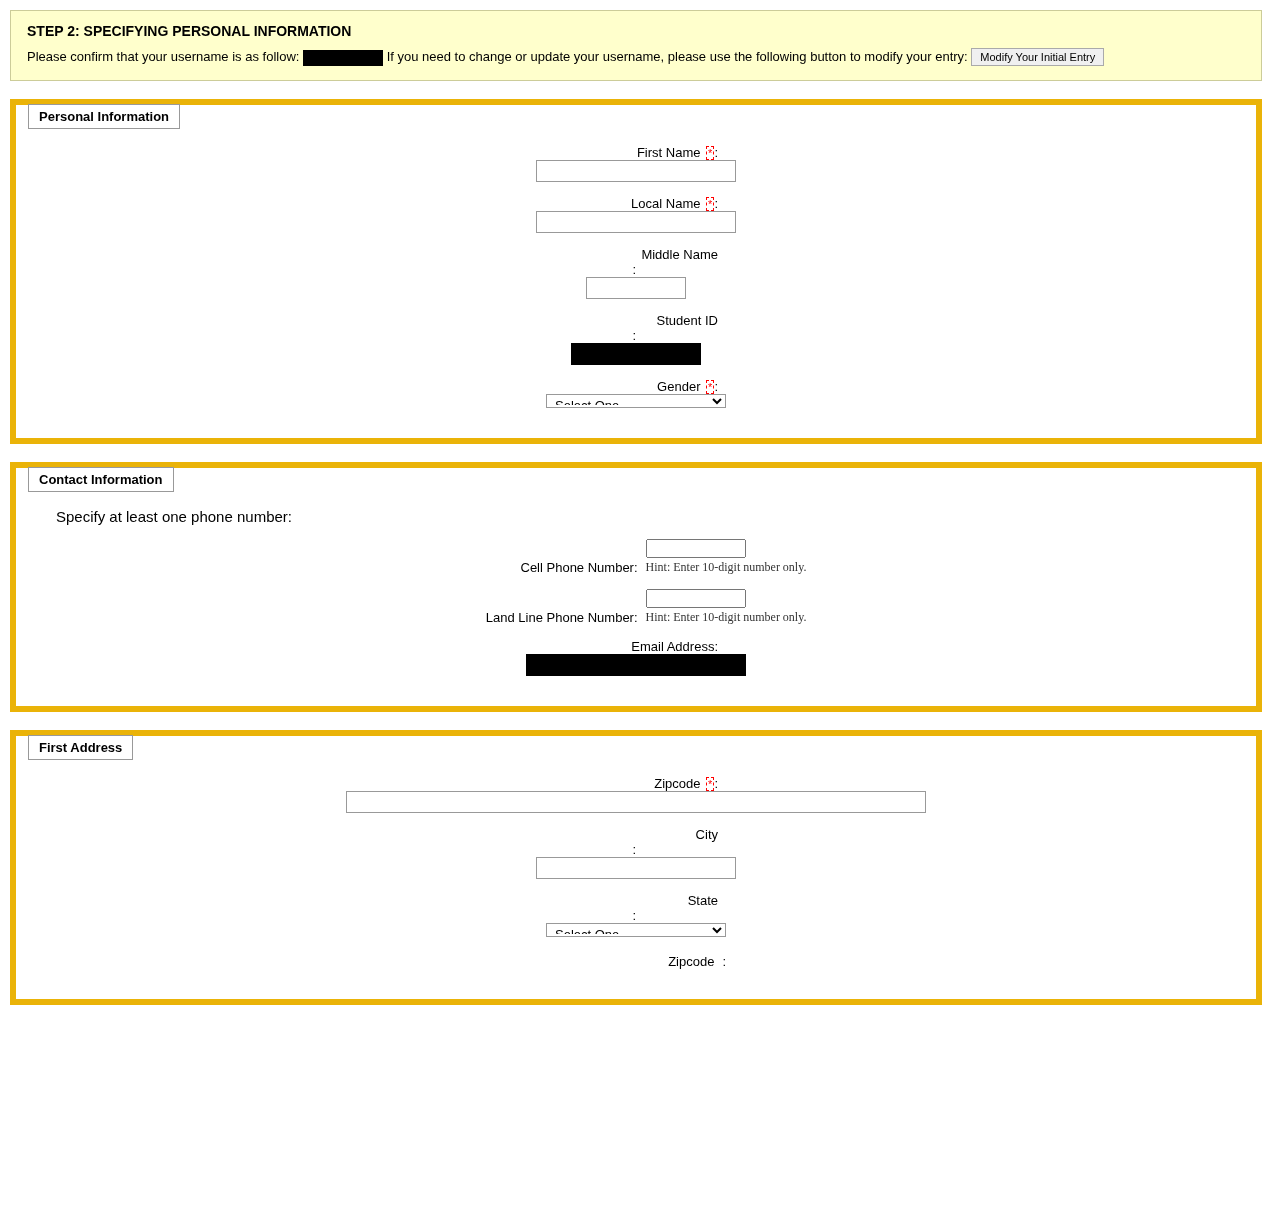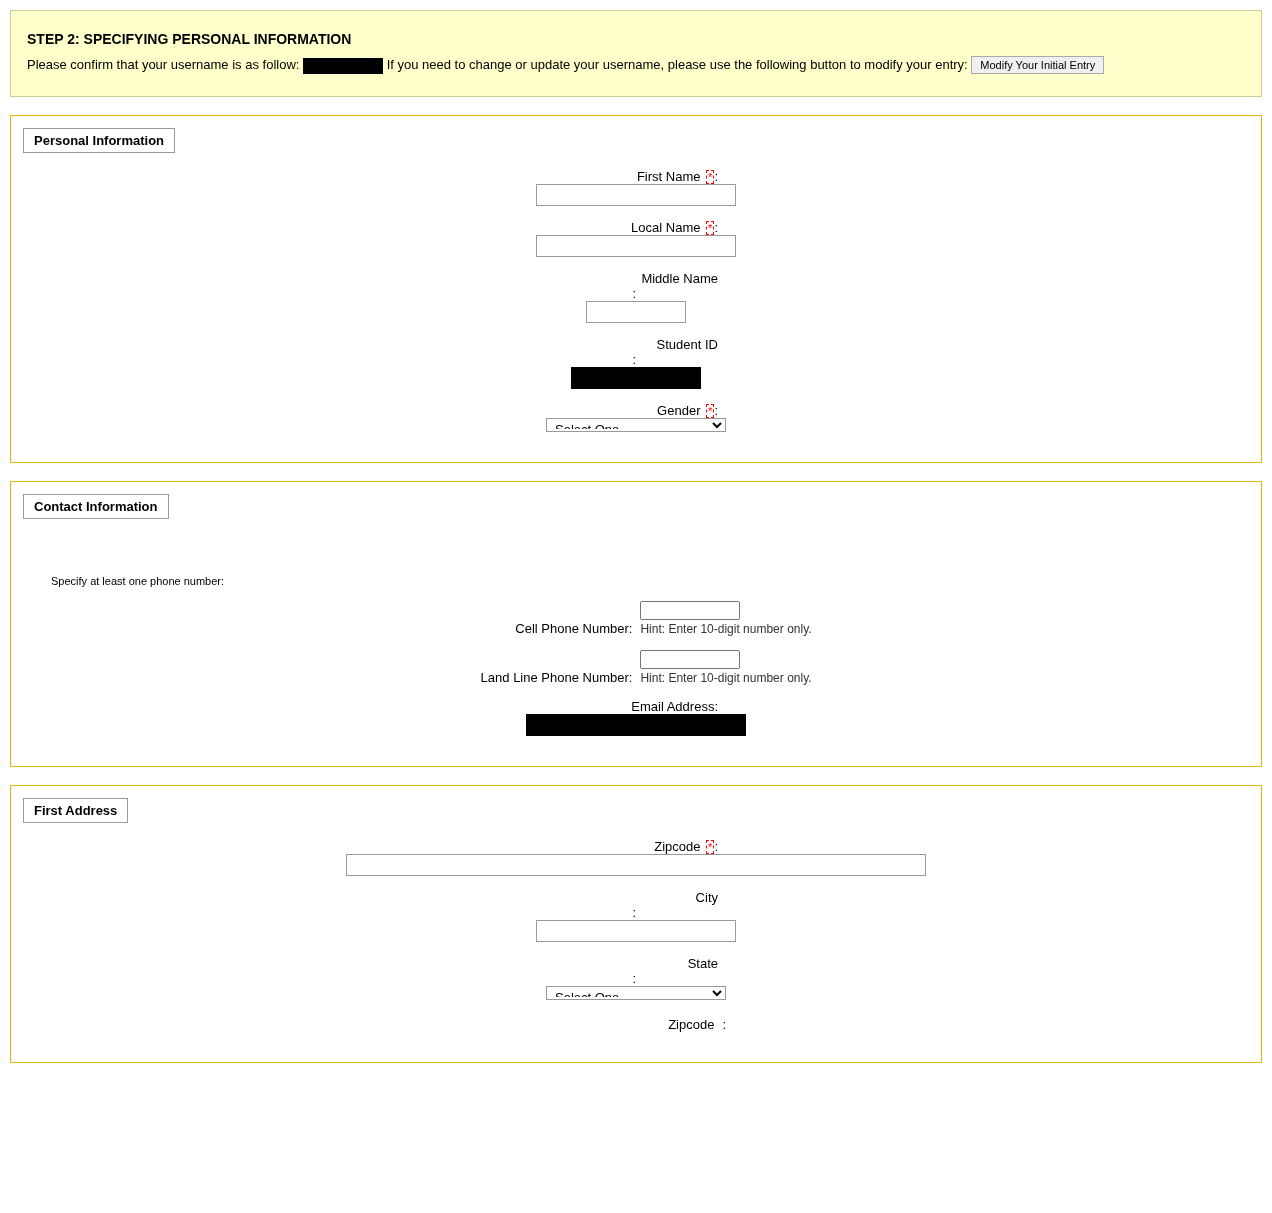--- a/index.html
+++ b/index.html
@@ -12,21 +12,21 @@
       font-family: Arial, Helvetica, sans-serif;
       font-size: 13px;
       background: #fff;
       color: #000;
       padding: 10px;
     }
 
     .step-banner {
       background-color: #ffffcc;
       border: 1px solid #cccc99;
-      padding: 20px 16px;
+      padding: 12px 16px;
       margin-bottom: 18px;
     }
 
     .step-banner h2 {
       font-size: 14px;
       font-weight: bold;
       margin-bottom: 8px;
     }
 
     .step-banner p {
@@ -46,23 +46,23 @@
       display: inline-block;
       border: 1px solid #aaa;
       background: #f0f0f0;
       padding: 2px 8px;
       font-size: 11px;
       cursor: pointer;
       font-family: Arial, sans-serif;
     }
 
     .section-container {
-      border: 1px solid #eab308;
+      border: 6px solid #eab308;
       margin-bottom: 18px;
-      padding: 13px 0 16px 0;
+      padding: 0 0 16px 0;
       position: relative;
     }
 
     .section-header {
       display: inline-block;
       border: 1px solid #999;
       background: #fff;
       padding: 4px 10px;
       margin: -1px 0 0 12px;
       font-weight: bold;
@@ -137,20 +137,21 @@
       height: 14px;
       border: 1px solid #999;
       background: #fff;
       width: 180px;
     }
 
     .hint-text {
       font-size: 12px;
       color: #333;
       margin-top: 2px;
+      font-family: Liberation Serif, serif;
     }
 
     .form-row-with-hint {
       display: flex;
       align-items: flex-end;
       margin-bottom: 14px;
       justify-content: center;
     }
 
     .form-row-with-hint label {
@@ -160,24 +161,23 @@
       font-size: 13px;
       padding-top: 3px;
     }
 
     .input-hint-group {
       display: flex;
       flex-direction: column;
     }
 
     .phone-note {
-      font-size: 11px;
+      font-size: 15px;
       margin-bottom: 14px;
       padding-left: 20px;
-      margin-top: 40px;
     }
   </style>
 </head>
 <body>
 
 <div class="step-banner">
   <h2>STEP 2: SPECIFYING PERSONAL INFORMATION</h2>
   <p>
     <span>Please confirm that your username is as follow:</span>
     <span class="redacted-block"></span>

